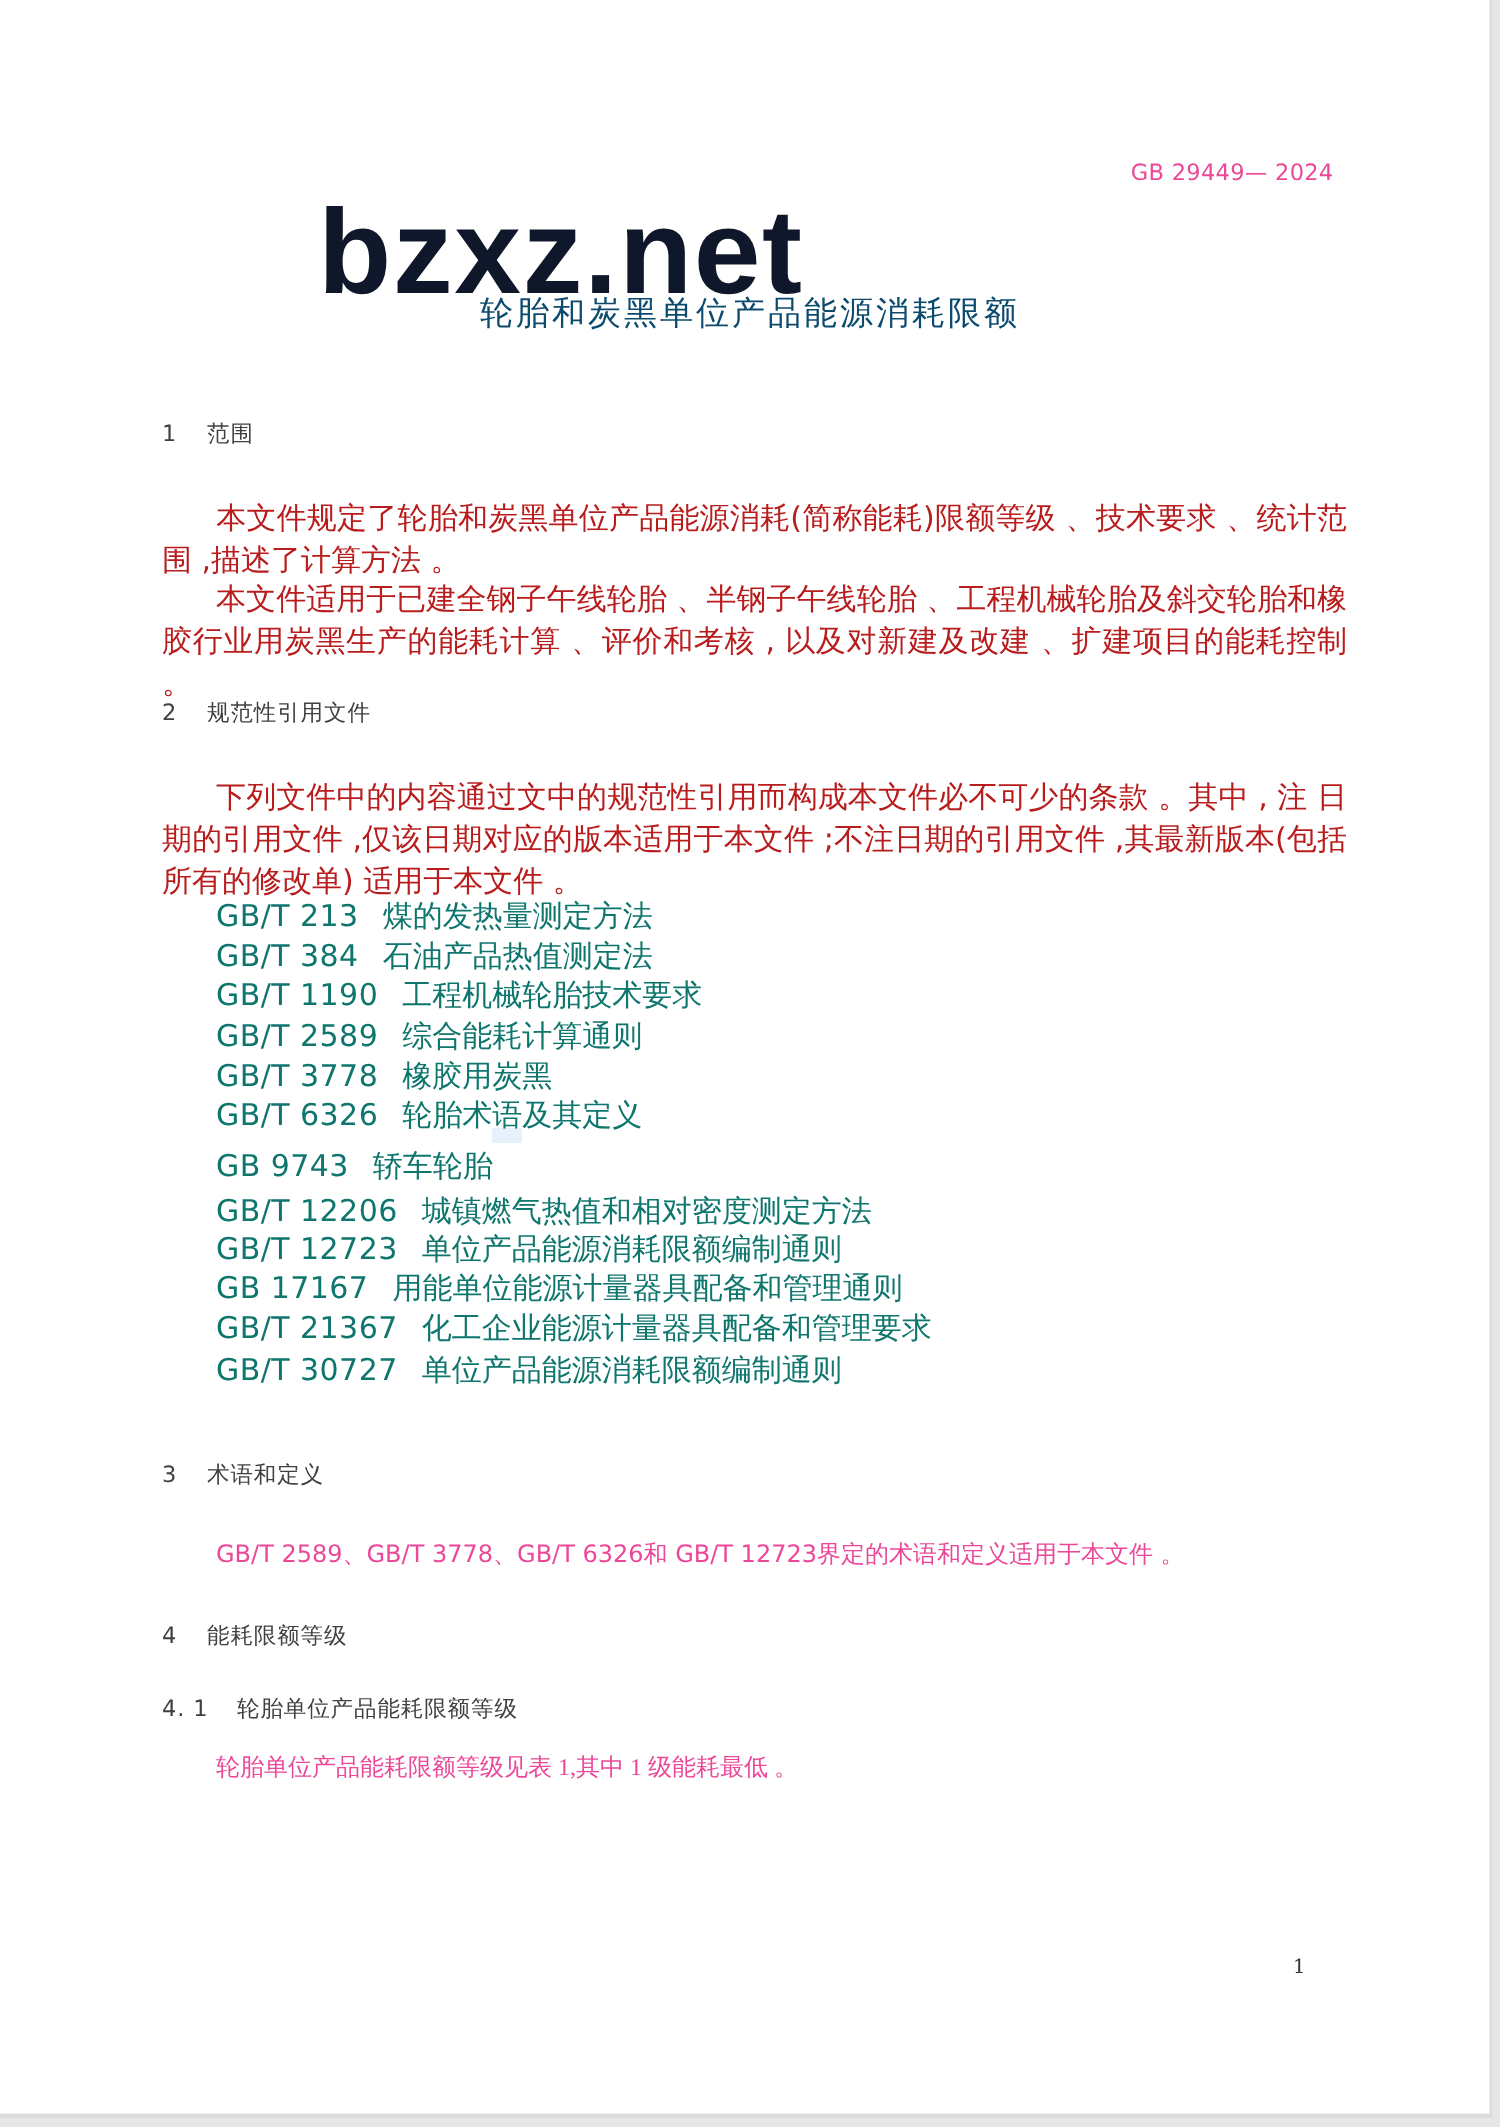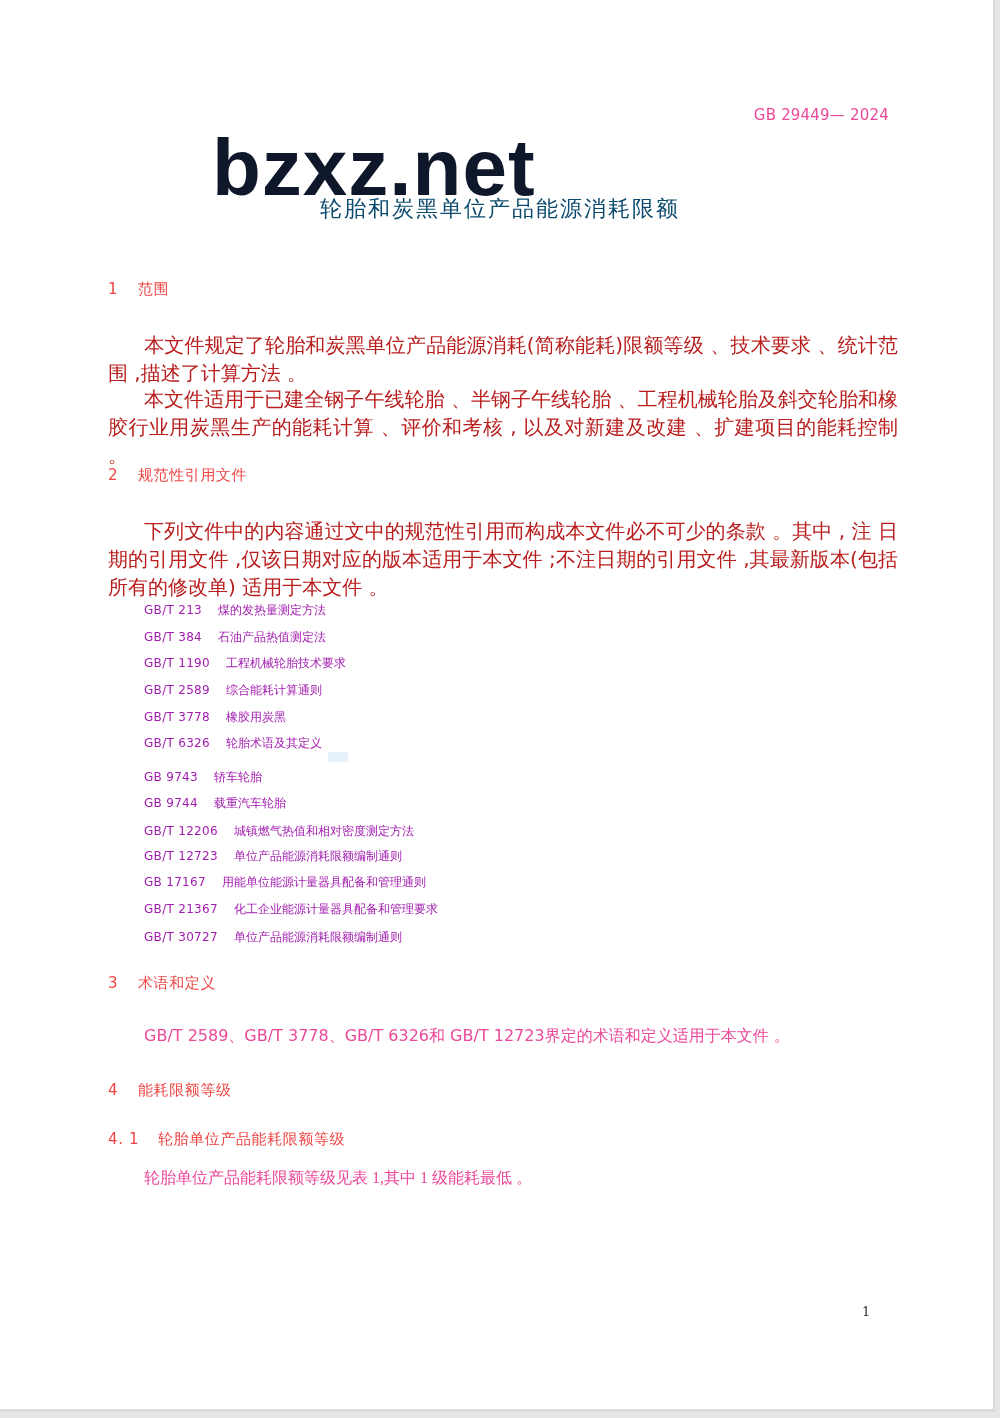--- a/index.html
+++ b/index.html
@@ -50,39 +50,39 @@
       width: 1000px;
       text-align: center;
       top: 194px;
       font-size: 22px;
       letter-spacing: 2px;
       color: #0c4a6e;
     }
     .heading {
       left: 108px;
       font-size: 15px;
-      color: #ef4444;
+      color: #404040;
       letter-spacing: 0.6px;
     }
     .heading .num { display: inline-block; width: 30px; }
     .para {
       left: 108px;
       width: 790px;
       font-size: 20px;
       line-height: 28px;
       color: #b91c1c;
       white-space: normal;
       text-align: justify;
     }
     .para .indent { display: inline-block; width: 36px; }
     .ref-list {
       left: 144px;
       top: 597px;
-      font-size: 12px;
-      color: #a21caf;
+      font-size: 20px;
+      color: #0f766e;
     }
     .ref-item {
       height: 26.7px;
       line-height: 26.7px;
       white-space: nowrap;
     }
     .ref-code { display: inline-block; letter-spacing: 0.3px; }
     .ref-title { display: inline-block; margin-left: 16px; }
     .line { font-size: 16px; color: #ec4899; }
     .page-num {
@@ -131,21 +131,20 @@
   <div class="abs highlight"></div>
 
   <div class="abs ref-list">
     <div class="ref-item"><span class="ref-code">GB/T 213</span><span class="ref-title">煤的发热量测定方法</span></div>
     <div class="ref-item"><span class="ref-code">GB/T 384</span><span class="ref-title">石油产品热值测定法</span></div>
     <div class="ref-item"><span class="ref-code">GB/T 1190</span><span class="ref-title">工程机械轮胎技术要求</span></div>
     <div class="ref-item"><span class="ref-code">GB/T 2589</span><span class="ref-title">综合能耗计算通则</span></div>
     <div class="ref-item"><span class="ref-code">GB/T 3778</span><span class="ref-title">橡胶用炭黑</span></div>
     <div class="ref-item"><span class="ref-code">GB/T 6326</span><span class="ref-title">轮胎术语及其定义</span></div>
     <div class="ref-item" style="margin-top:7px;"><span class="ref-code">GB 9743</span><span class="ref-title">轿车轮胎</span></div>
-    <div class="ref-item" style="height:24px;line-height:24px;"><span class="ref-code">GB 9744</span><span class="ref-title">载重汽车轮胎</span></div>
     <div class="ref-item" style="margin-top:4px;height:24px;line-height:24px;"><span class="ref-code">GB/T 12206</span><span class="ref-title">城镇燃气热值和相对密度测定方法</span></div>
     <div class="ref-item" style="height:26px;line-height:26px;"><span class="ref-code">GB/T 12723</span><span class="ref-title">单位产品能源消耗限额编制通则</span></div>
     <div class="ref-item"><span class="ref-code">GB 17167</span><span class="ref-title">用能单位能源计量器具配备和管理通则</span></div>
     <div class="ref-item"><span class="ref-code">GB/T 21367</span><span class="ref-title">化工企业能源计量器具配备和管理要求</span></div>
     <div class="ref-item" style="margin-top:2px;"><span class="ref-code">GB/T 30727</span><span class="ref-title">单位产品能源消耗限额编制通则</span></div>
   </div>
 
   <div class="abs heading" style="top:974px;">
     <span class="num">3</span><span>术语和定义</span>
   </div>

